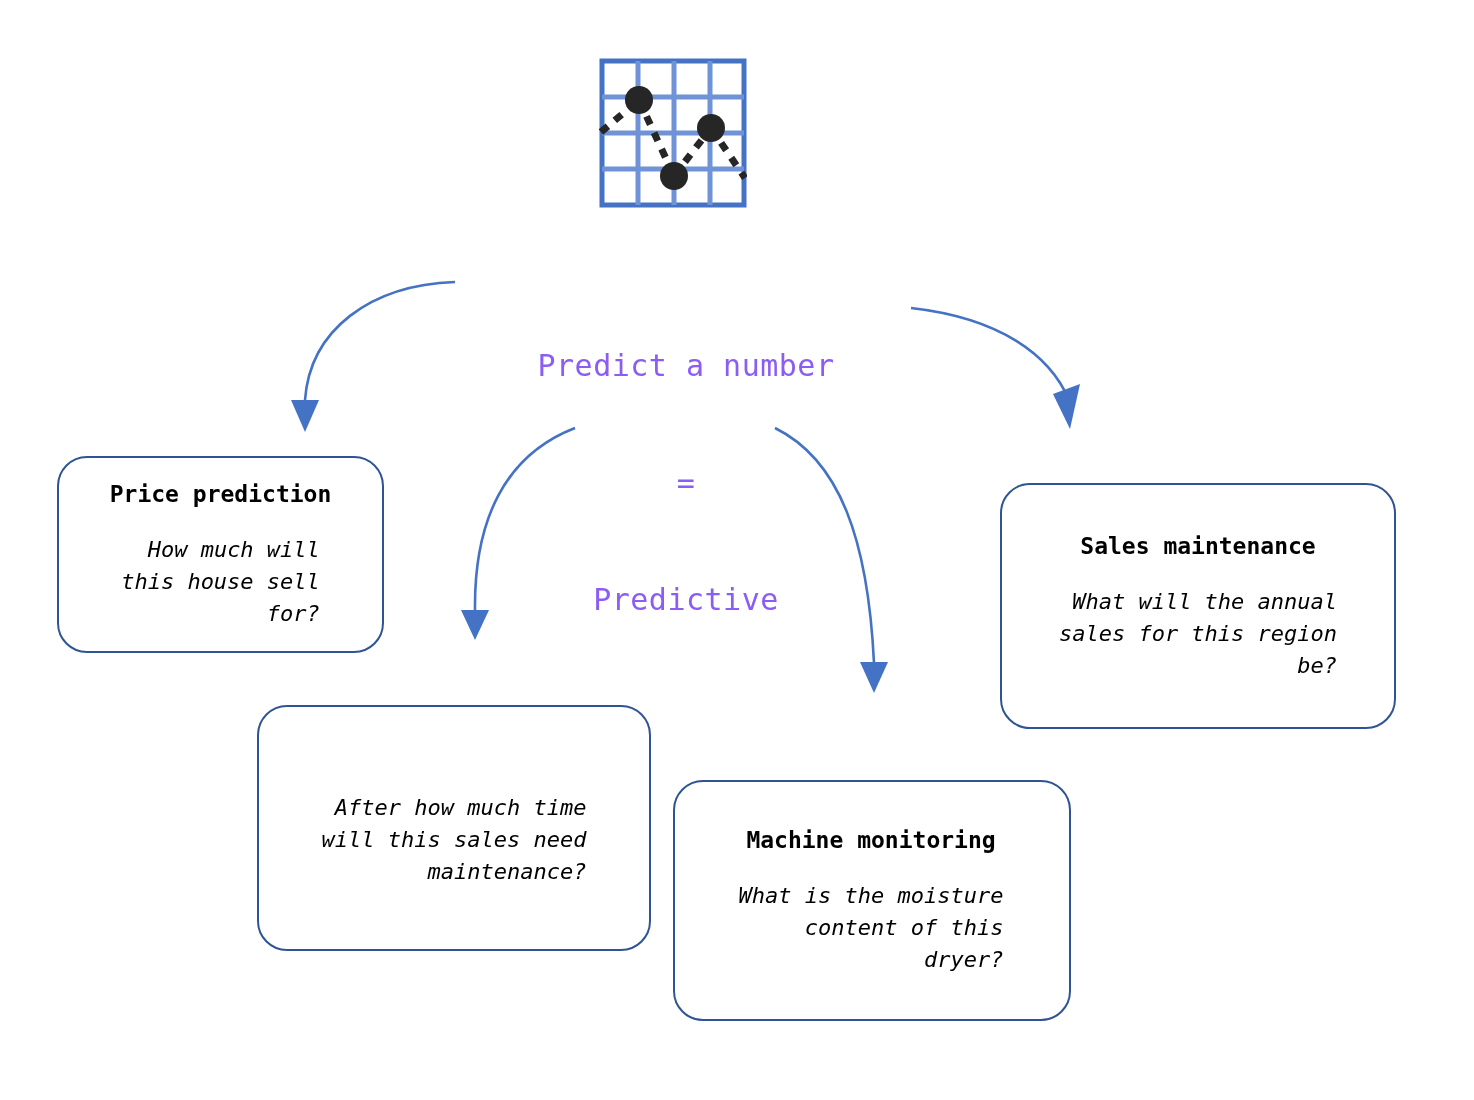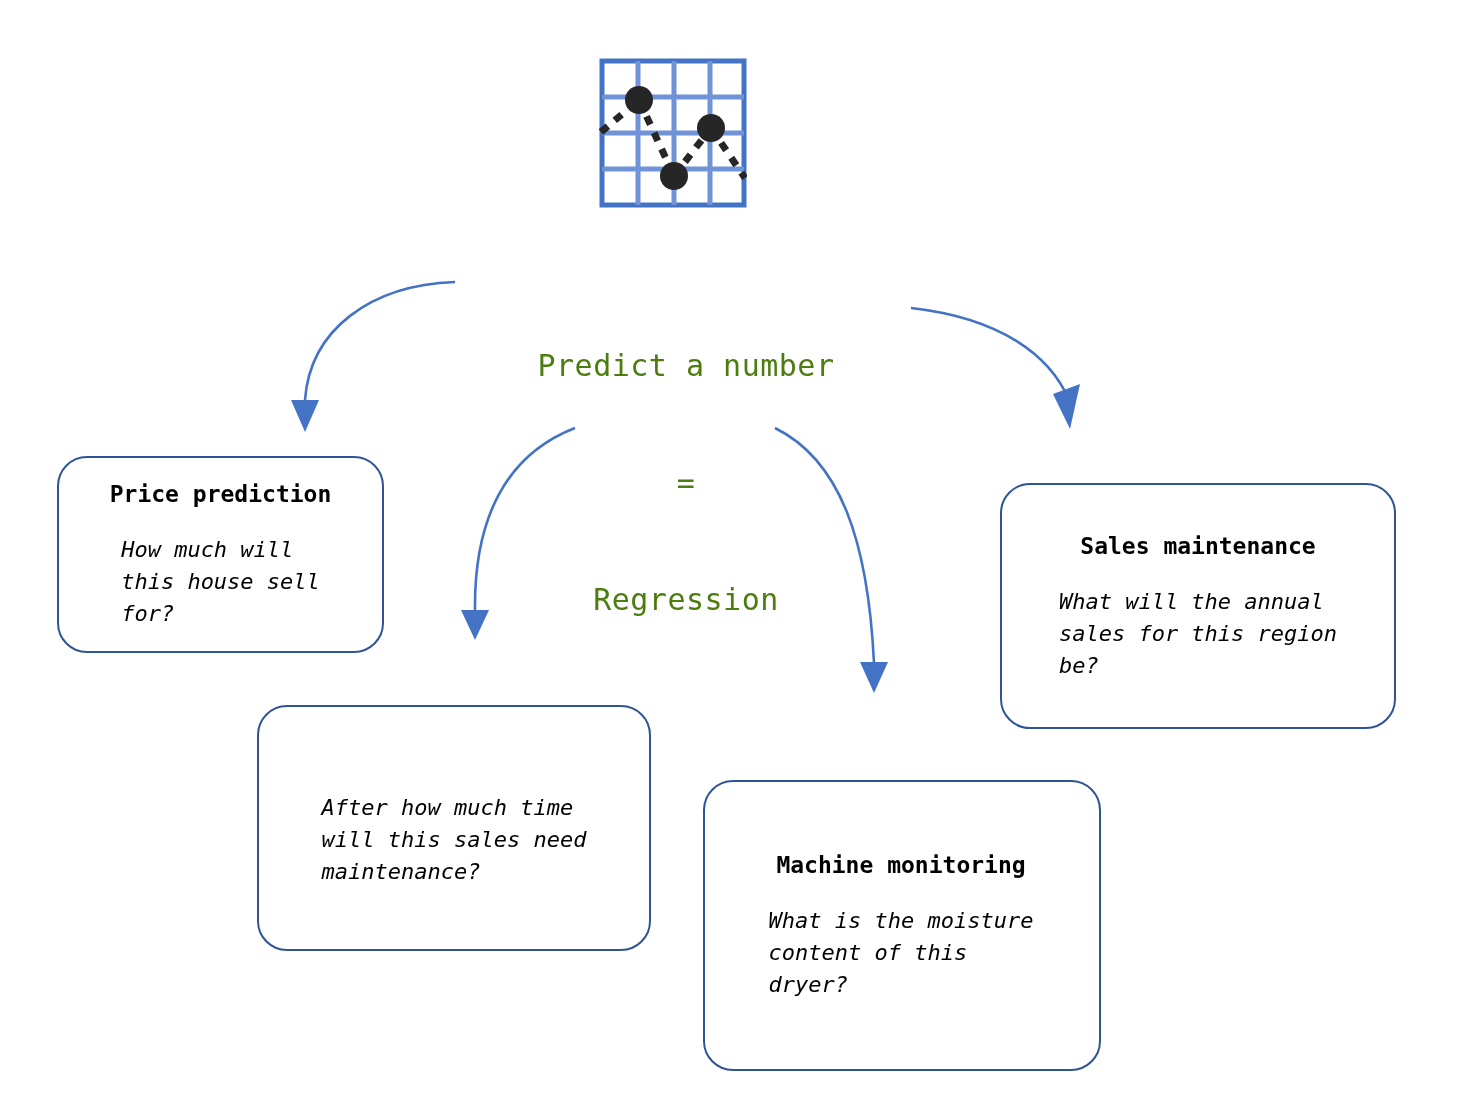--- a/index.html
+++ b/index.html
@@ -38,21 +38,21 @@
     height: 150px;
   }
 
   
   #central-title {
     position: absolute;
     left: 436px;
     top: 268px;
     width: 500px;
     text-align: center;
-    color: #4d7c0f;
+    color: #8b5cf6;
     font-size: 30px;
     line-height: 39px;
     letter-spacing: 0.5px;
     white-space: pre;
   }
   #central-title .line { display: block; }
 
   
   .example-box {
     position: absolute;
@@ -73,27 +73,27 @@
     text-align: center;
     white-space: pre-line;
     font-weight: bold;
   }
   .box-question {
     margin-top: 24px;
     color: #000000;
     font-size: 22px;
     line-height: 32px;
     font-style: italic;
-    text-align: left;
+    text-align: right;
     white-space: pre-line;
   }
 
   #box-price-prediction      { left: 57px;   top: 456px; width: 327px; height: 197px; }
   #box-predictive-maintenance{ left: 257px;  top: 705px; width: 394px; height: 246px; }
-  #box-machine-monitoring    { left: 703px;  top: 780px; width: 398px; height: 291px; padding-left: 12px; }
+  #box-machine-monitoring    { left: 673px;  top: 780px; width: 398px; height: 241px; padding-left: 12px; }
   #box-sales-forecasting     { left: 1000px; top: 483px; width: 396px; height: 246px; }
 </style>
 </head>
 <body>
 
 <div id="canvas">
 
   <div id="regression-icon">
     <svg width="148" height="150" viewBox="0 0 148 150" xmlns="http://www.w3.org/2000/svg">
       <rect x="3" y="3" width="142" height="144" fill="#ffffff" stroke="#4472c4" stroke-width="5"></rect>
@@ -113,21 +113,21 @@
       </g>
       <circle cx="40" cy="42" r="14" fill="#262626"></circle>
       <circle cx="112" cy="70" r="14" fill="#262626"></circle>
       <circle cx="75" cy="118" r="14" fill="#262626"></circle>
     </svg>
   </div>
 
   <div id="central-title">
     <span class="line">Predict a number</span>
     <span class="line">=</span>
-    <span class="line">Regression</span>
+    <span class="line">Predictive</span>
   </div>
 
   <svg id="arrow-layer" viewBox="0 0 1474 1100" xmlns="http://www.w3.org/2000/svg">
     <g fill="none" stroke="#4472c4" stroke-width="2.6">
       <path d="M 455 282 C 370 285 310 330 305 400"></path>
       <path d="M 575 428 C 505 455 474 520 475 610"></path>
       <path d="M 775 428 C 840 460 868 540 874 663"></path>
       <path d="M 911 308 C 1000 318 1050 355 1069 400"></path>
     </g>
     <g fill="#4472c4">

